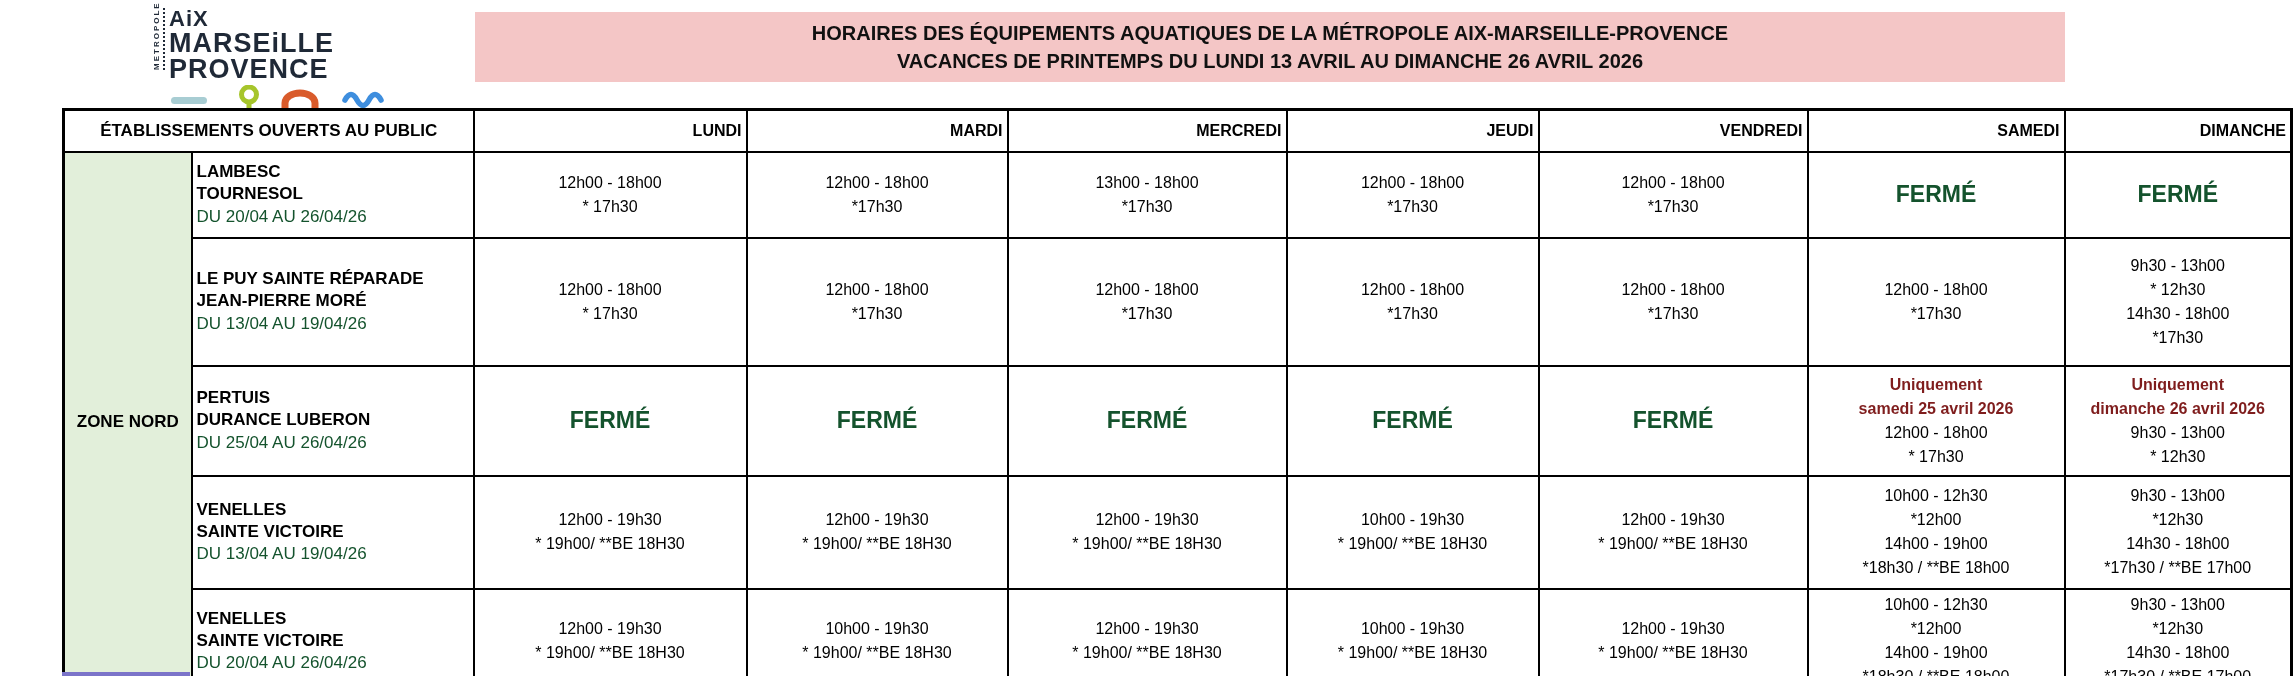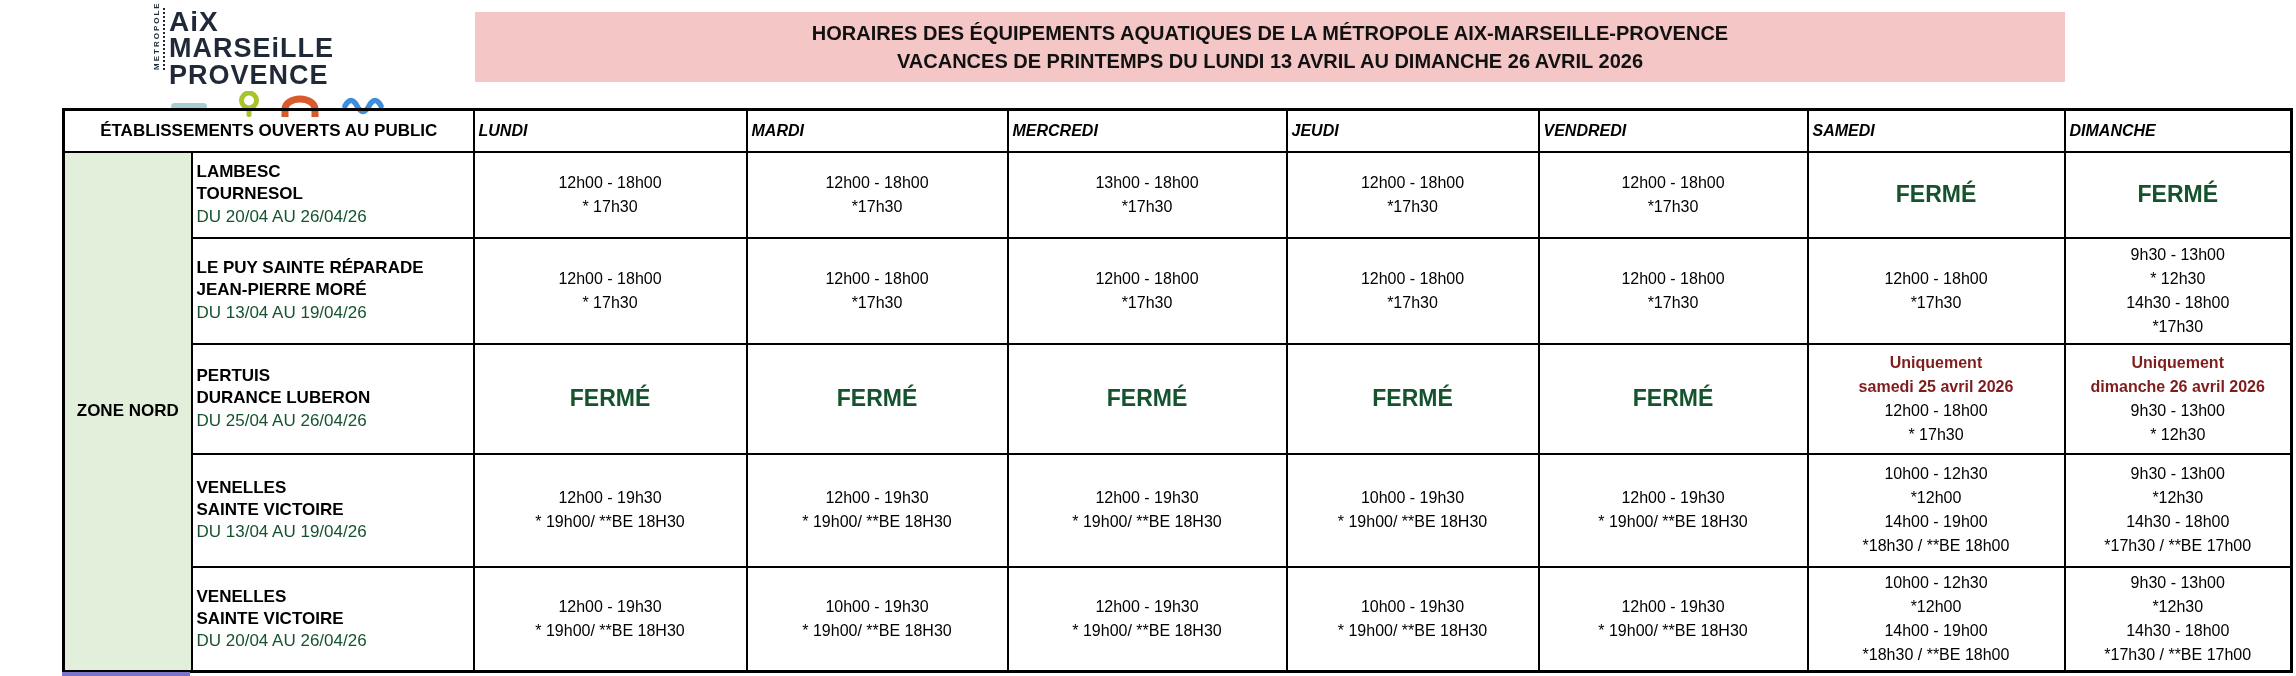--- a/index.html
+++ b/index.html
@@ -9,41 +9,41 @@
   }
   
   .logo{position:absolute;left:152px;top:8px;display:flex;align-items:flex-start;}
   .logo-vertical{
     writing-mode:vertical-rl;transform:rotate(180deg);
     font-size:8px;font-weight:bold;letter-spacing:2px;color:#1F2937;
     border-left:2px dotted #1F2937;padding-left:2px;margin-right:4px;height:62px;
   }
   .logo-main{display:flex;flex-direction:column;}
   .logo-line{font-weight:bold;color:#1F2937;line-height:0.98;letter-spacing:1px;}
-  .logo-line.l1{font-size:28px;}
+  .logo-line.l1{font-size:22px;}
   .logo-line.l2{font-size:27px;}
   .logo-line.l3{font-size:27px;}
   .logo-icons{margin-top:3px;}
   
   .banner{
     position:absolute;left:475px;top:12px;width:1590px;height:70px;
     background:#F4C6C6;display:flex;flex-direction:column;justify-content:center;
     align-items:center;gap:5px;text-align:center;
   }
   .banner div{font-weight:bold;font-size:20px;color:#111;}
   
   table.sched{
     position:absolute;left:62px;top:108px;width:2228px;
     border-collapse:collapse;table-layout:fixed;
     border:3px solid #000;
   }
   table.sched th,table.sched td{border:2px solid #000;padding:2px 4px;}
   tr.hdr{height:42px;}
   th.est-th{font-size:17px;font-weight:bold;}
-  th.day-th{font-size:16px;font-weight:bold;text-align:left;font-style:italic;}
+  th.day-th{font-size:16px;font-weight:bold;text-align:right;}
   td.zone-cell{
     background:#E2EFDA;font-weight:bold;font-size:17px;text-align:center;
     vertical-align:middle;
     margin-top:48px;
   }
   td.name-cell{vertical-align:middle;padding-left:7px;}
   .est-name{font-weight:bold;font-size:17px;line-height:1.3;color:#000;}
   .est-period{font-weight:normal;font-size:17px;line-height:1.3;color:#14532d;}
   td.sched-cell{text-align:center;vertical-align:middle;font-size:16px;line-height:1.5;}
   .ln-n{font-weight:normal;color:#000;}
@@ -133,21 +133,21 @@
           <div class="ln-n">12h00 - 18h00</div>
           <div class="ln-b">*17h30</div>
         </td>
         <td class="sched-cell">
           <div class="ln-ferme">FERMÉ</div>
         </td>
         <td class="sched-cell">
           <div class="ln-ferme">FERMÉ</div>
         </td>
       </tr>
-      <tr style="height: 106px;">
+      <tr style="height: 128px;">
         <td class="name-cell">
           <div class="est-name">LE PUY SAINTE RÉPARADE</div>
           <div class="est-name">JEAN-PIERRE MORÉ</div>
           <div class="est-period">DU 13/04 AU 19/04/26</div>
         </td>
         <td class="sched-cell">
           <div class="ln-n">12h00 - 18h00</div>
           <div class="ln-b">* 17h30</div>
         </td>
         <td class="sched-cell">

